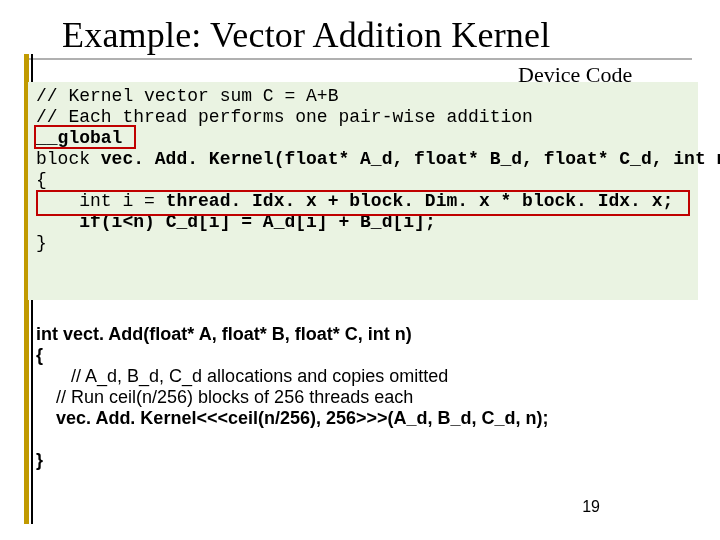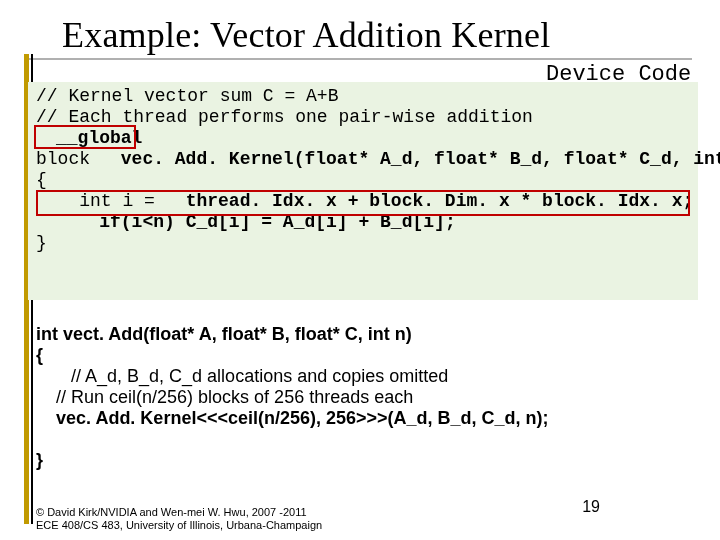--- a/index.html
+++ b/index.html
@@ -48,45 +48,44 @@
     left: 28px;
     top: 58px;
     width: 664px;
     height: 1px;
     border-top: 2px solid #b0b0b0;
   }
   .device-label {
     position: absolute;
     left: 518px;
     top: 62px;
-    font-family: Liberation Mono, monospace;
+    font-family: Liberation Serif, serif;
     font-size: 22px;
     color: #000;
-    margin-left: 28px;
   }
   .code-bg {
     position: absolute;
     left: 28px;
     top: 82px;
     width: 670px;
     height: 218px;
     background: #eaf3e2;
   }
   .code {
     position: absolute;
     left: 36px;
     top: 86px;
     width: 670px;
     font-family: "Courier New", Courier, monospace;
     font-size: 18px;
     line-height: 21px;
     color: #000;
     white-space: pre;
   }
-  .code .b { font-weight: bold; padding-left: 20px; }
+  .code .b { font-weight: bold; }
   .hostcode {
     position: absolute;
     left: 36px;
     top: 324px;
     width: 670px;
     font-family: Liberation Sans, sans-serif;
     font-size: 18px;
     line-height: 21px;
     color: #000000;
     white-space: pre;
@@ -149,18 +148,14 @@
   <div class="hostcode"><span class="b">int vect. Add(float* A, float* B, float* C, int n)</span>
 <span class="b">{</span>
 <span>       </span><span>// A_d, B_d, C_d allocations and copies omitted</span>
 <span>    </span><span>// Run ceil(n/256) blocks of 256 threads each</span>
 <span>    </span><span class="b">vec. Add. Kernel&lt;&lt;&lt;ceil(n/256), 256&gt;&gt;&gt;(A_d, B_d, C_d, n);</span>
 
 <span class="b">}</span></div>
 
   <div class="pagenum">19</div>
 
-  <div class="footer">
-    <div>© David Kirk/NVIDIA and Wen-mei W. Hwu, 2007 -2011</div>
-    <div>ECE 408/CS 483, University of Illinois, Urbana-Champaign</div>
-  </div>
 
 </div>
 
 </body></html>

